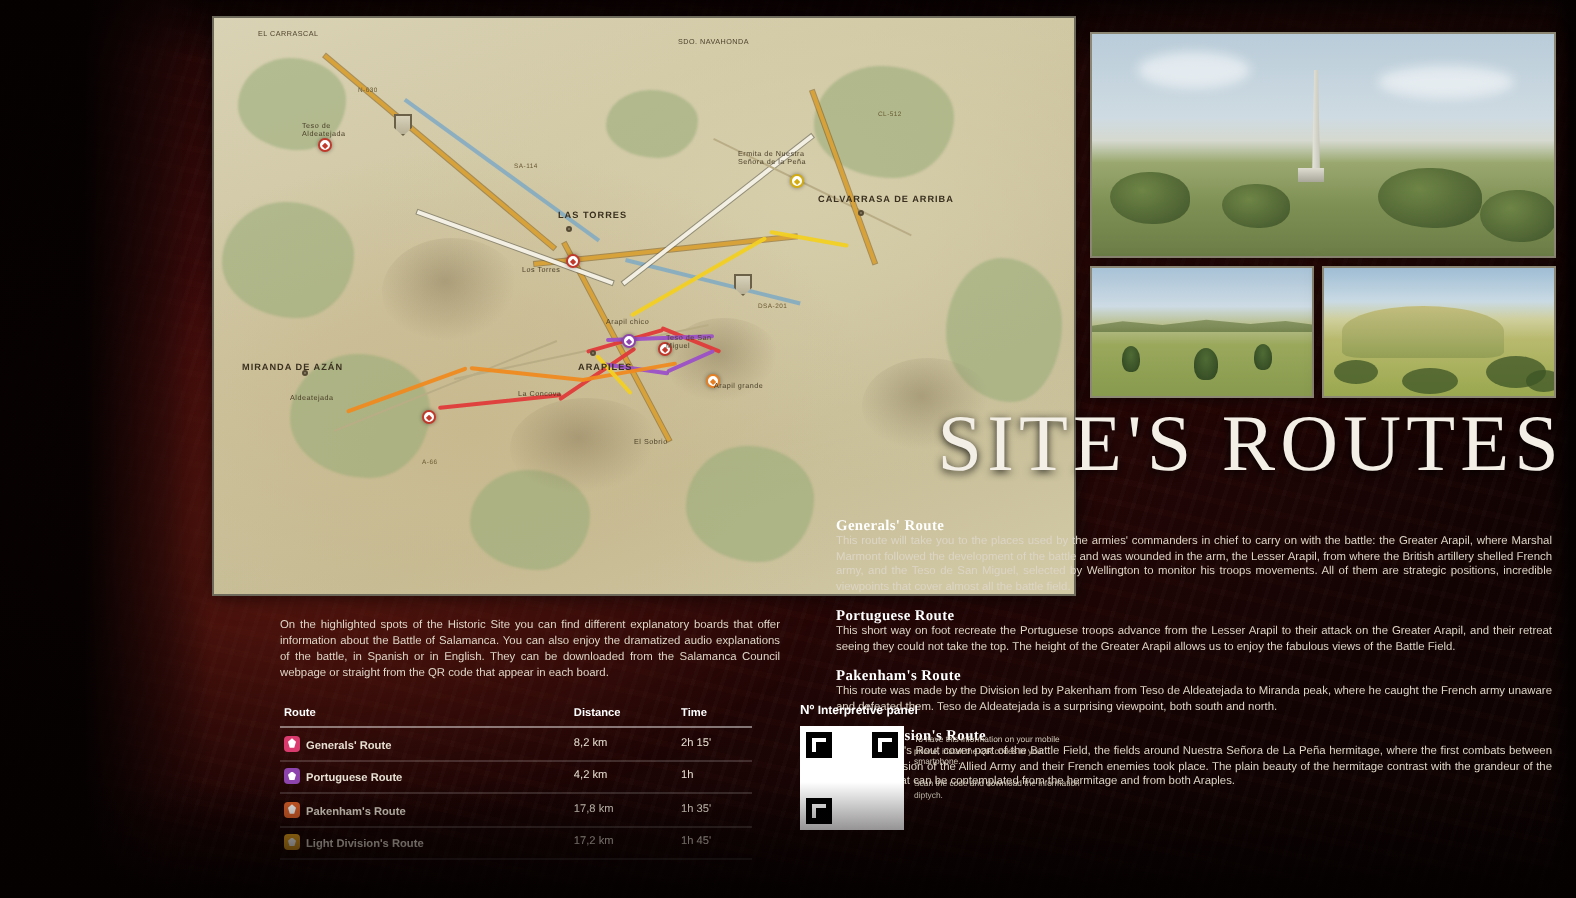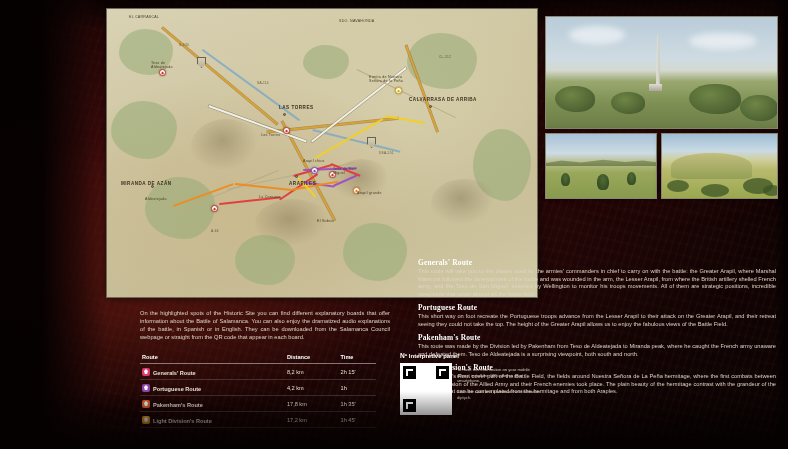--- a/index.html
+++ b/index.html
@@ -433,20 +433,21 @@
     <div class="ph-hill">
       <div class="mound"></div>
       <div class="scrub" style="left:4%;  top:72%; width:22px; height:12px;"></div>
       <div class="scrub" style="left:34%; top:78%; width:28px; height:13px;"></div>
       <div class="scrub" style="left:70%; top:68%; width:30px; height:16px;"></div>
       <div class="scrub" style="left:88%; top:80%; width:18px; height:11px;"></div>
     </div>
   </div>
 
   <div id="title-block">
+    <div class="line2">SITE'S ROUTES</div>
   </div>
 
   <div id="routes-panel">
     <div class="rt-block">
       <div class="rt-h">Generals' Route</div>
       <div class="rt-p">This route will take you to the places used by the armies' commanders in chief to carry on with the battle: the Greater Arapil, where Marshal Marmont followed the development of the battle and was wounded in the arm, the Lesser Arapil, from where the British artillery shelled French army, and the Teso de San Miguel, selected by Wellington to monitor his troops movements. All of them are strategic positions, incredible viewpoints that cover almost all the battle field.</div>
     </div>
     <div class="rt-block">
       <div class="rt-h">Portuguese Route</div>
       <div class="rt-p">This short way on foot recreate the Portuguese troops advance from the Lesser Arapil to their attack on the Greater Arapil, and their retreat seeing they could not take the top. The height of the Greater Arapil allows us to enjoy the fabulous views of the Battle Field.</div>

